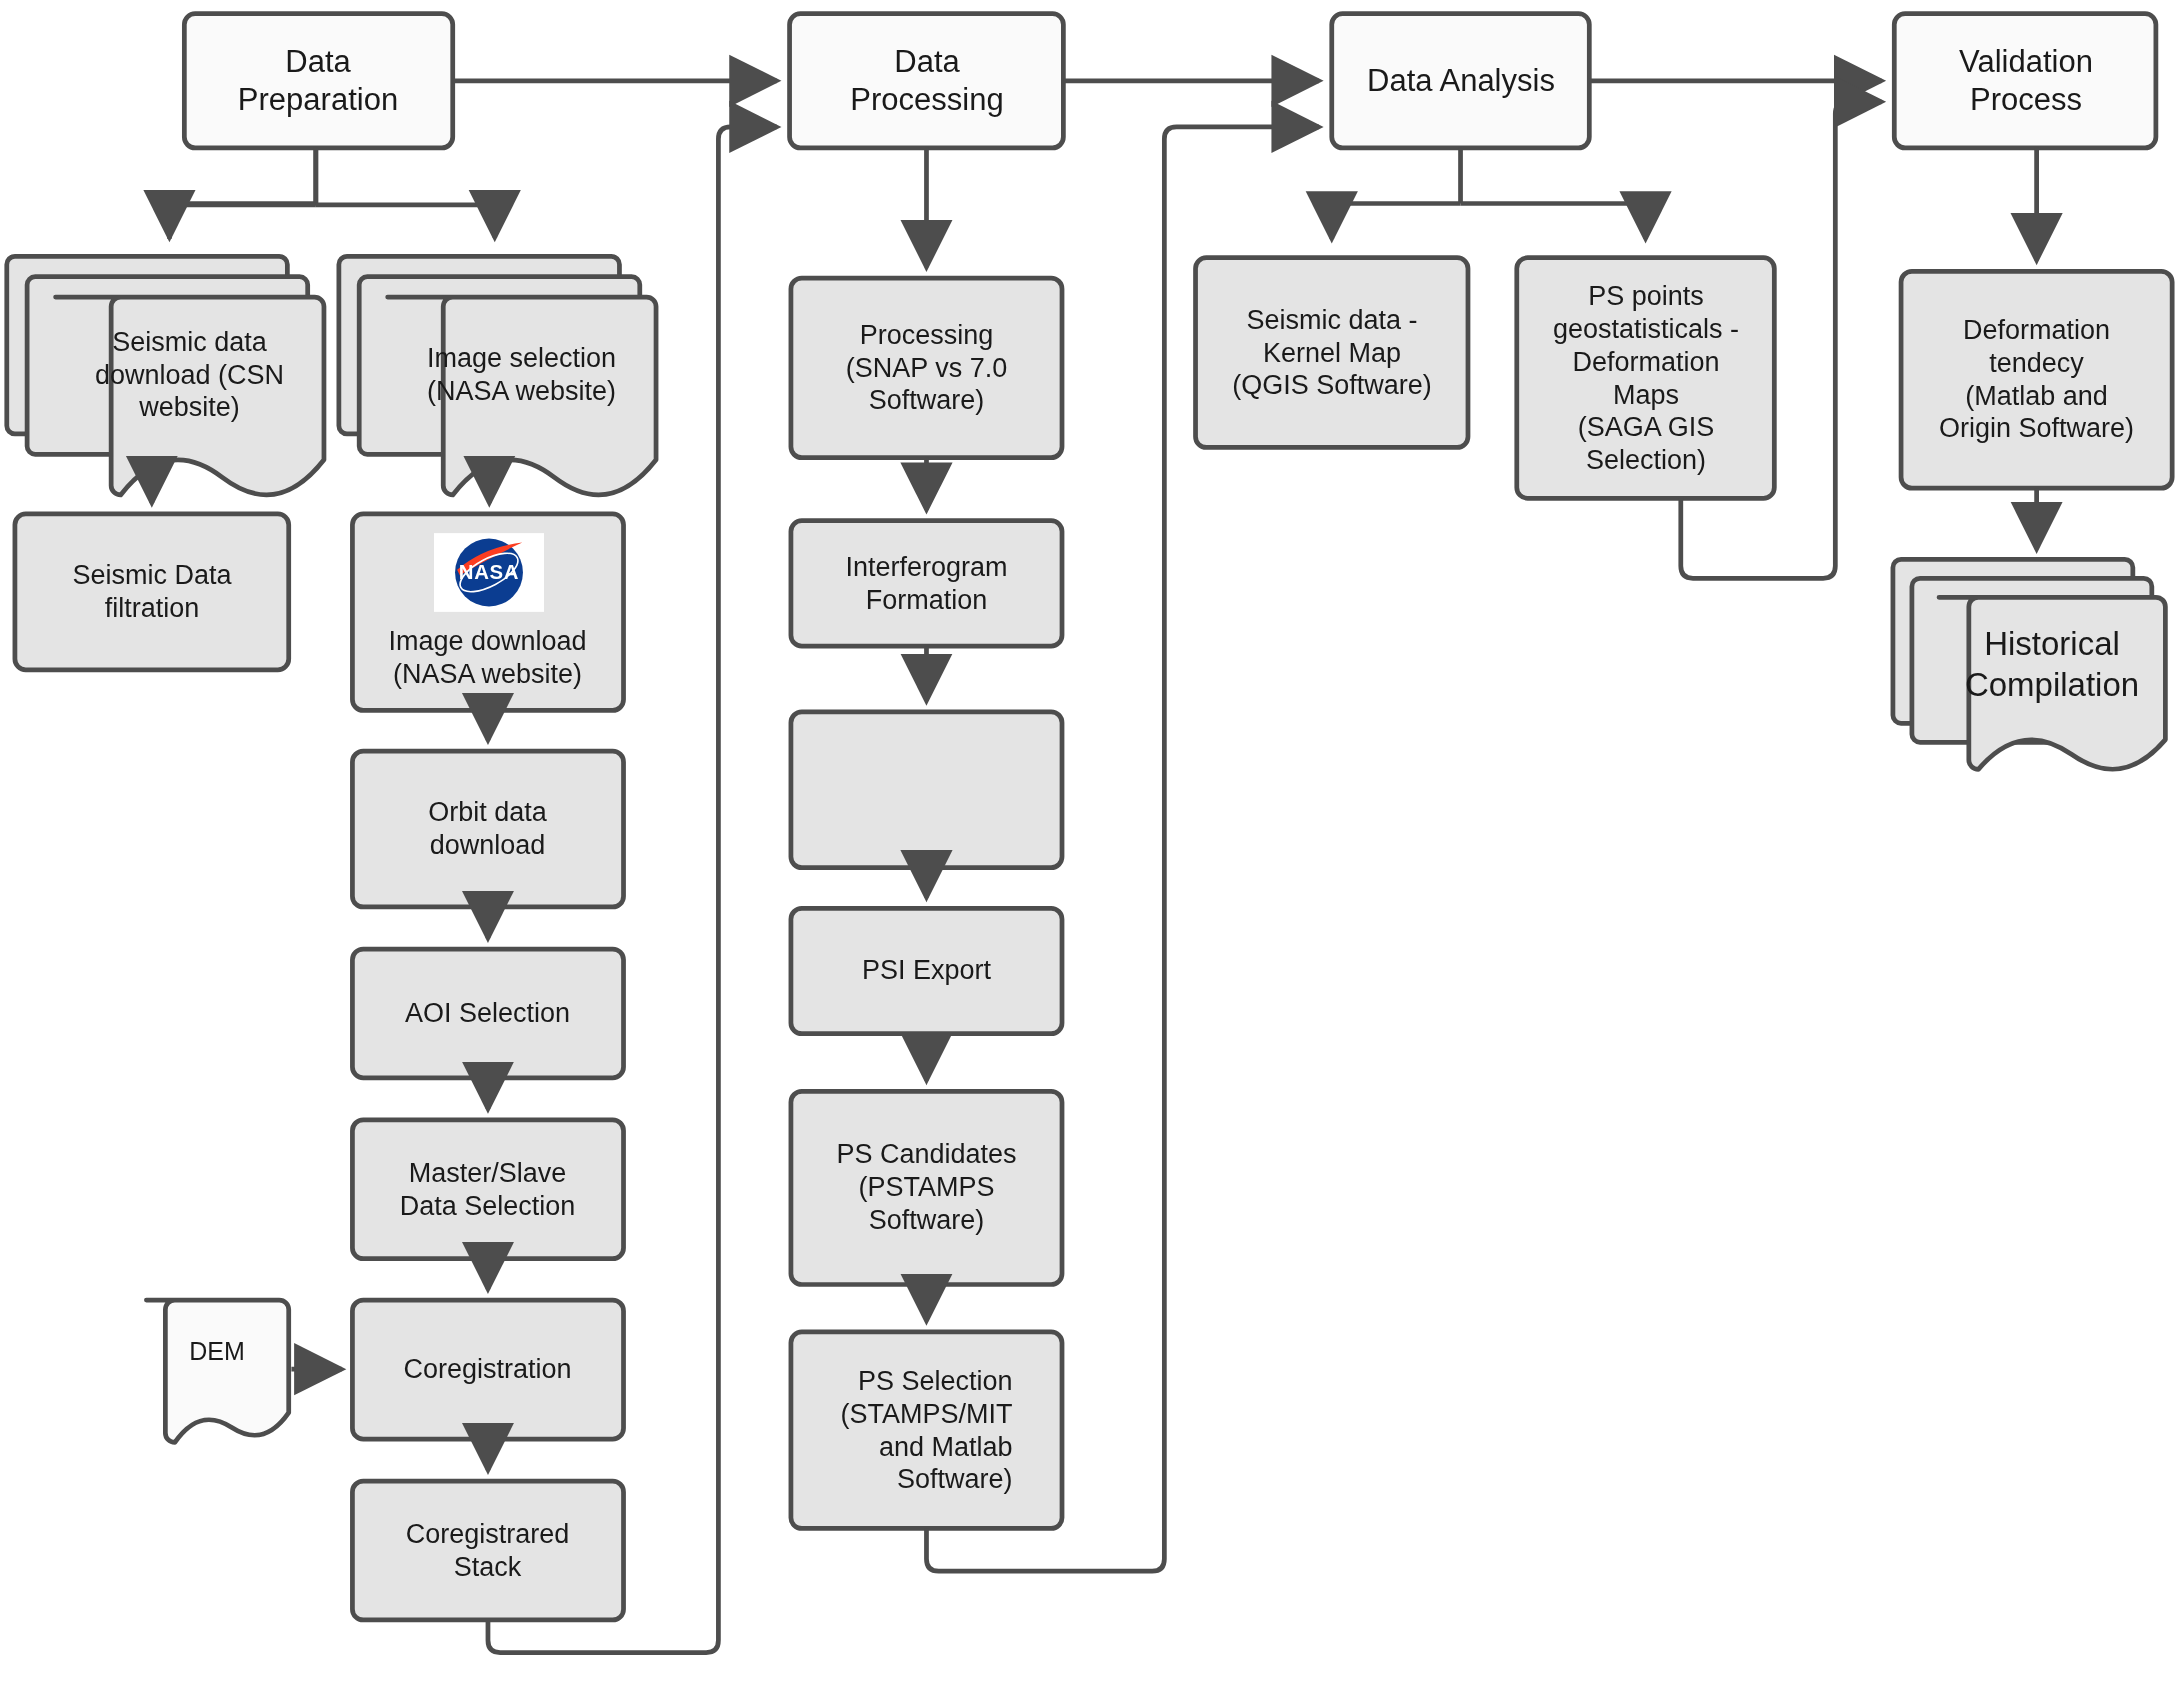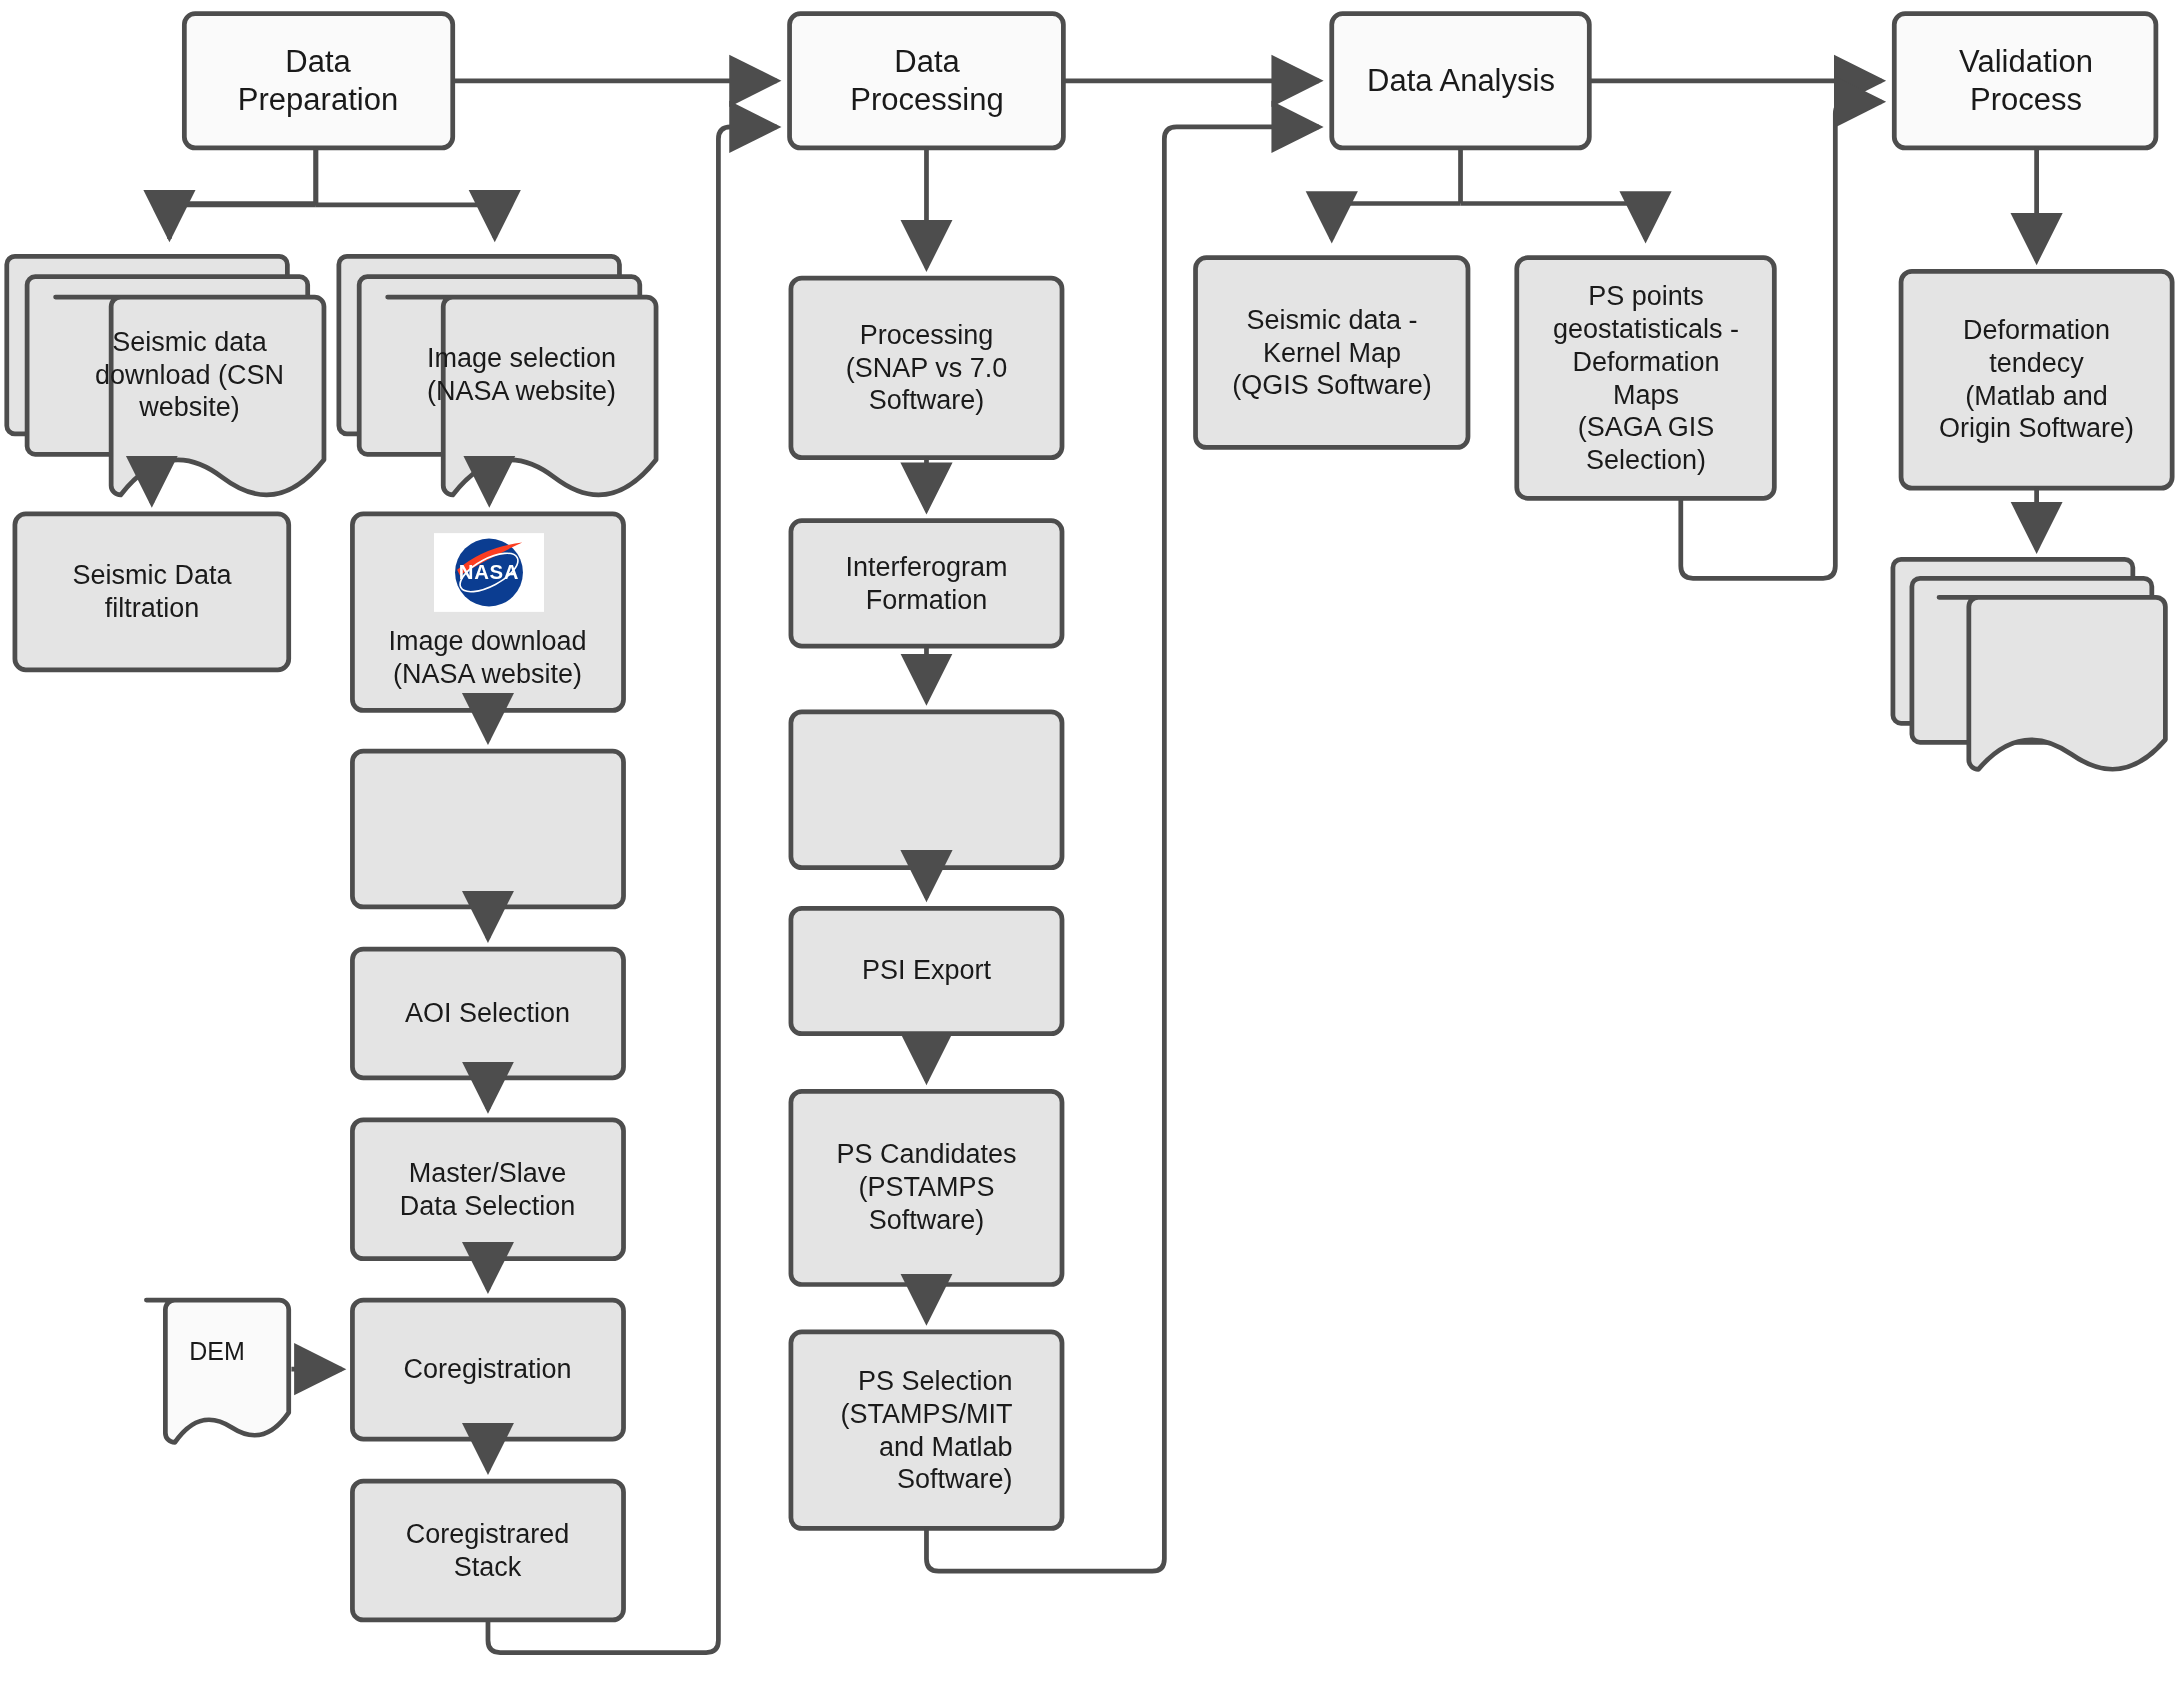--- a/index.html
+++ b/index.html
@@ -150,20 +150,22 @@
   <div class="node-label step-label" style="left:60px;top:297px;width:259px;height:156px;">Seismic data
 download (CSN
 website)</div>
   <div class="node-label step-label" style="left:15px;top:514px;width:274px;height:156px;">Seismic Data
 filtration</div>
 
   <div class="node-label step-label" style="left:392px;top:297px;width:259px;height:156px;">Image selection
 (NASA website)</div>
   <div class="node-label step-label" style="left:352px;top:610px;width:271px;height:95px;">Image download
 (NASA website)</div>
+  <div class="node-label step-label" style="left:352px;top:751px;width:271px;height:156px;">Orbit data
+download</div>
   <div class="node-label step-label" style="left:352px;top:949px;width:271px;height:129px;">AOI Selection</div>
   <div class="node-label step-label" style="left:352px;top:1120px;width:271px;height:139px;">Master/Slave
 Data Selection</div>
   <div class="node-label dem-label" style="left:146px;top:1307px;width:142px;height:88px;">DEM</div>
   <div class="node-label step-label" style="left:352px;top:1481px;width:271px;height:139px;">Coregistrared
 Stack</div>
   <div class="node-label step-label" style="left:352px;top:1300px;width:271px;height:139px;">Coregistration</div>
 
   <div class="node-label step-label" style="left:791px;top:278px;width:271px;height:180px;">Processing
 (SNAP vs 7.0
@@ -186,15 +188,17 @@
 geostatisticals -
 Deformation
 Maps
 (SAGA GIS
 Selection)</div>
 
   <div class="node-label step-label" style="left:1901px;top:271px;width:271px;height:217px;">Deformation
 tendecy
 (Matlab and
 Origin Software)</div>
+  <div class="node-label big-label" style="left:1939px;top:600px;width:226px;height:129px;">Historical
+Compilation</div>
 
 </div>
 
 
 </body></html>

